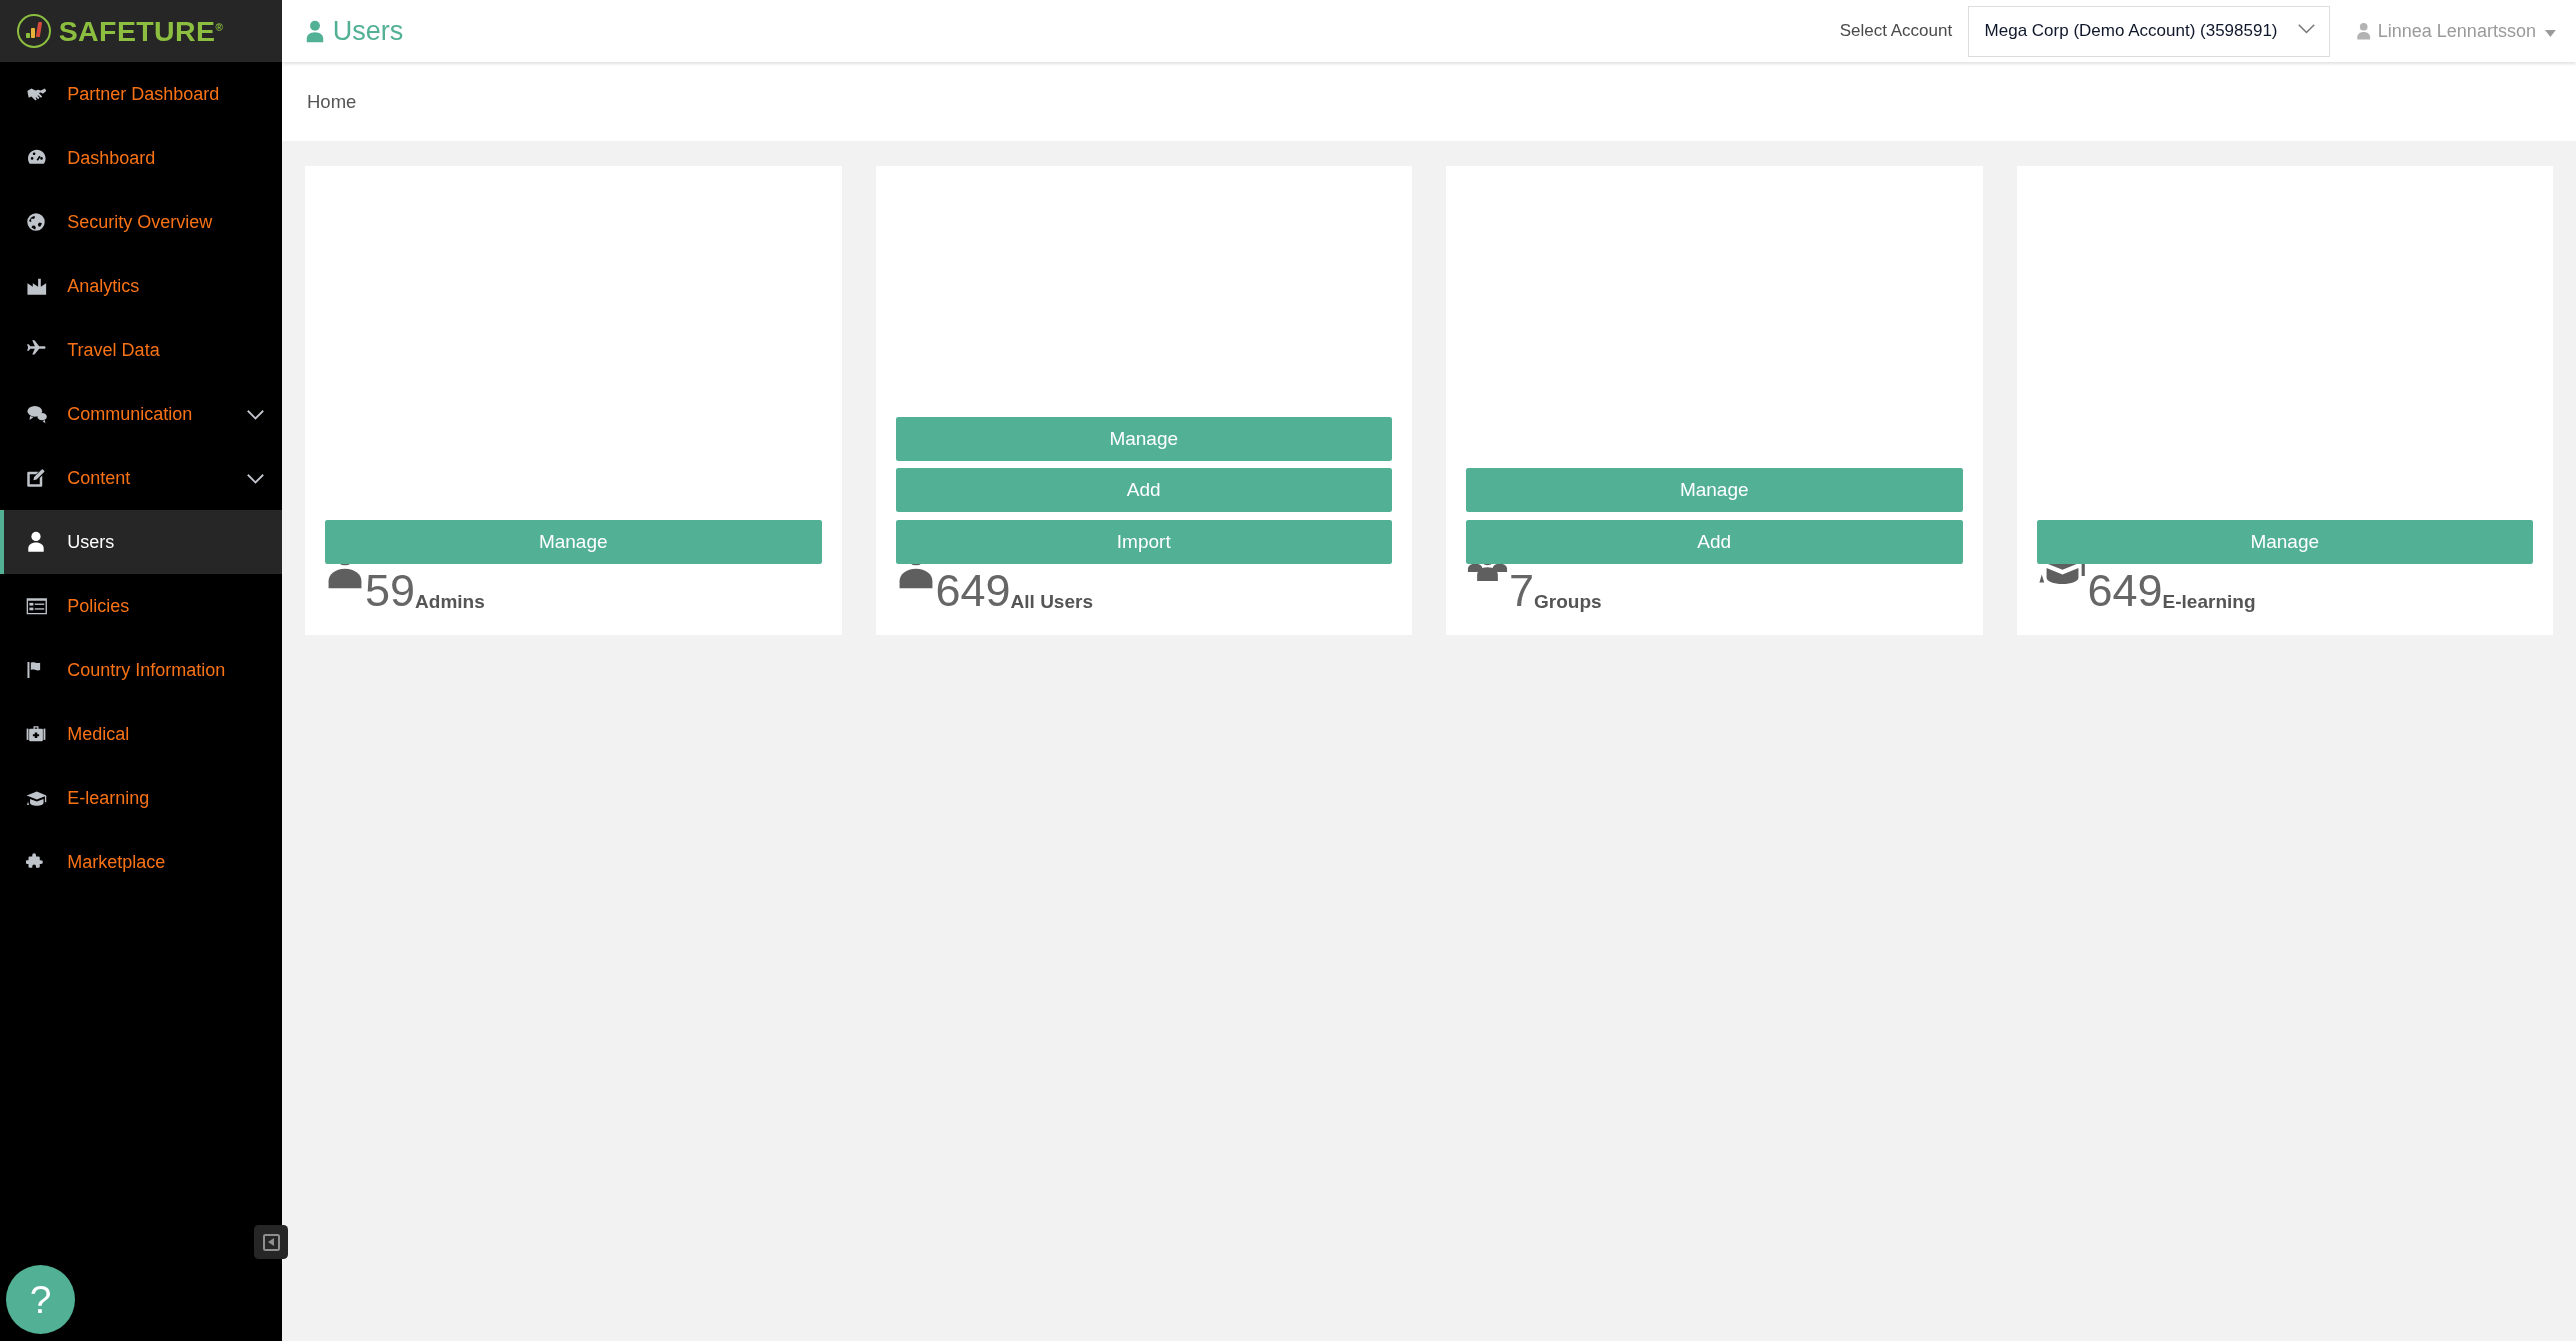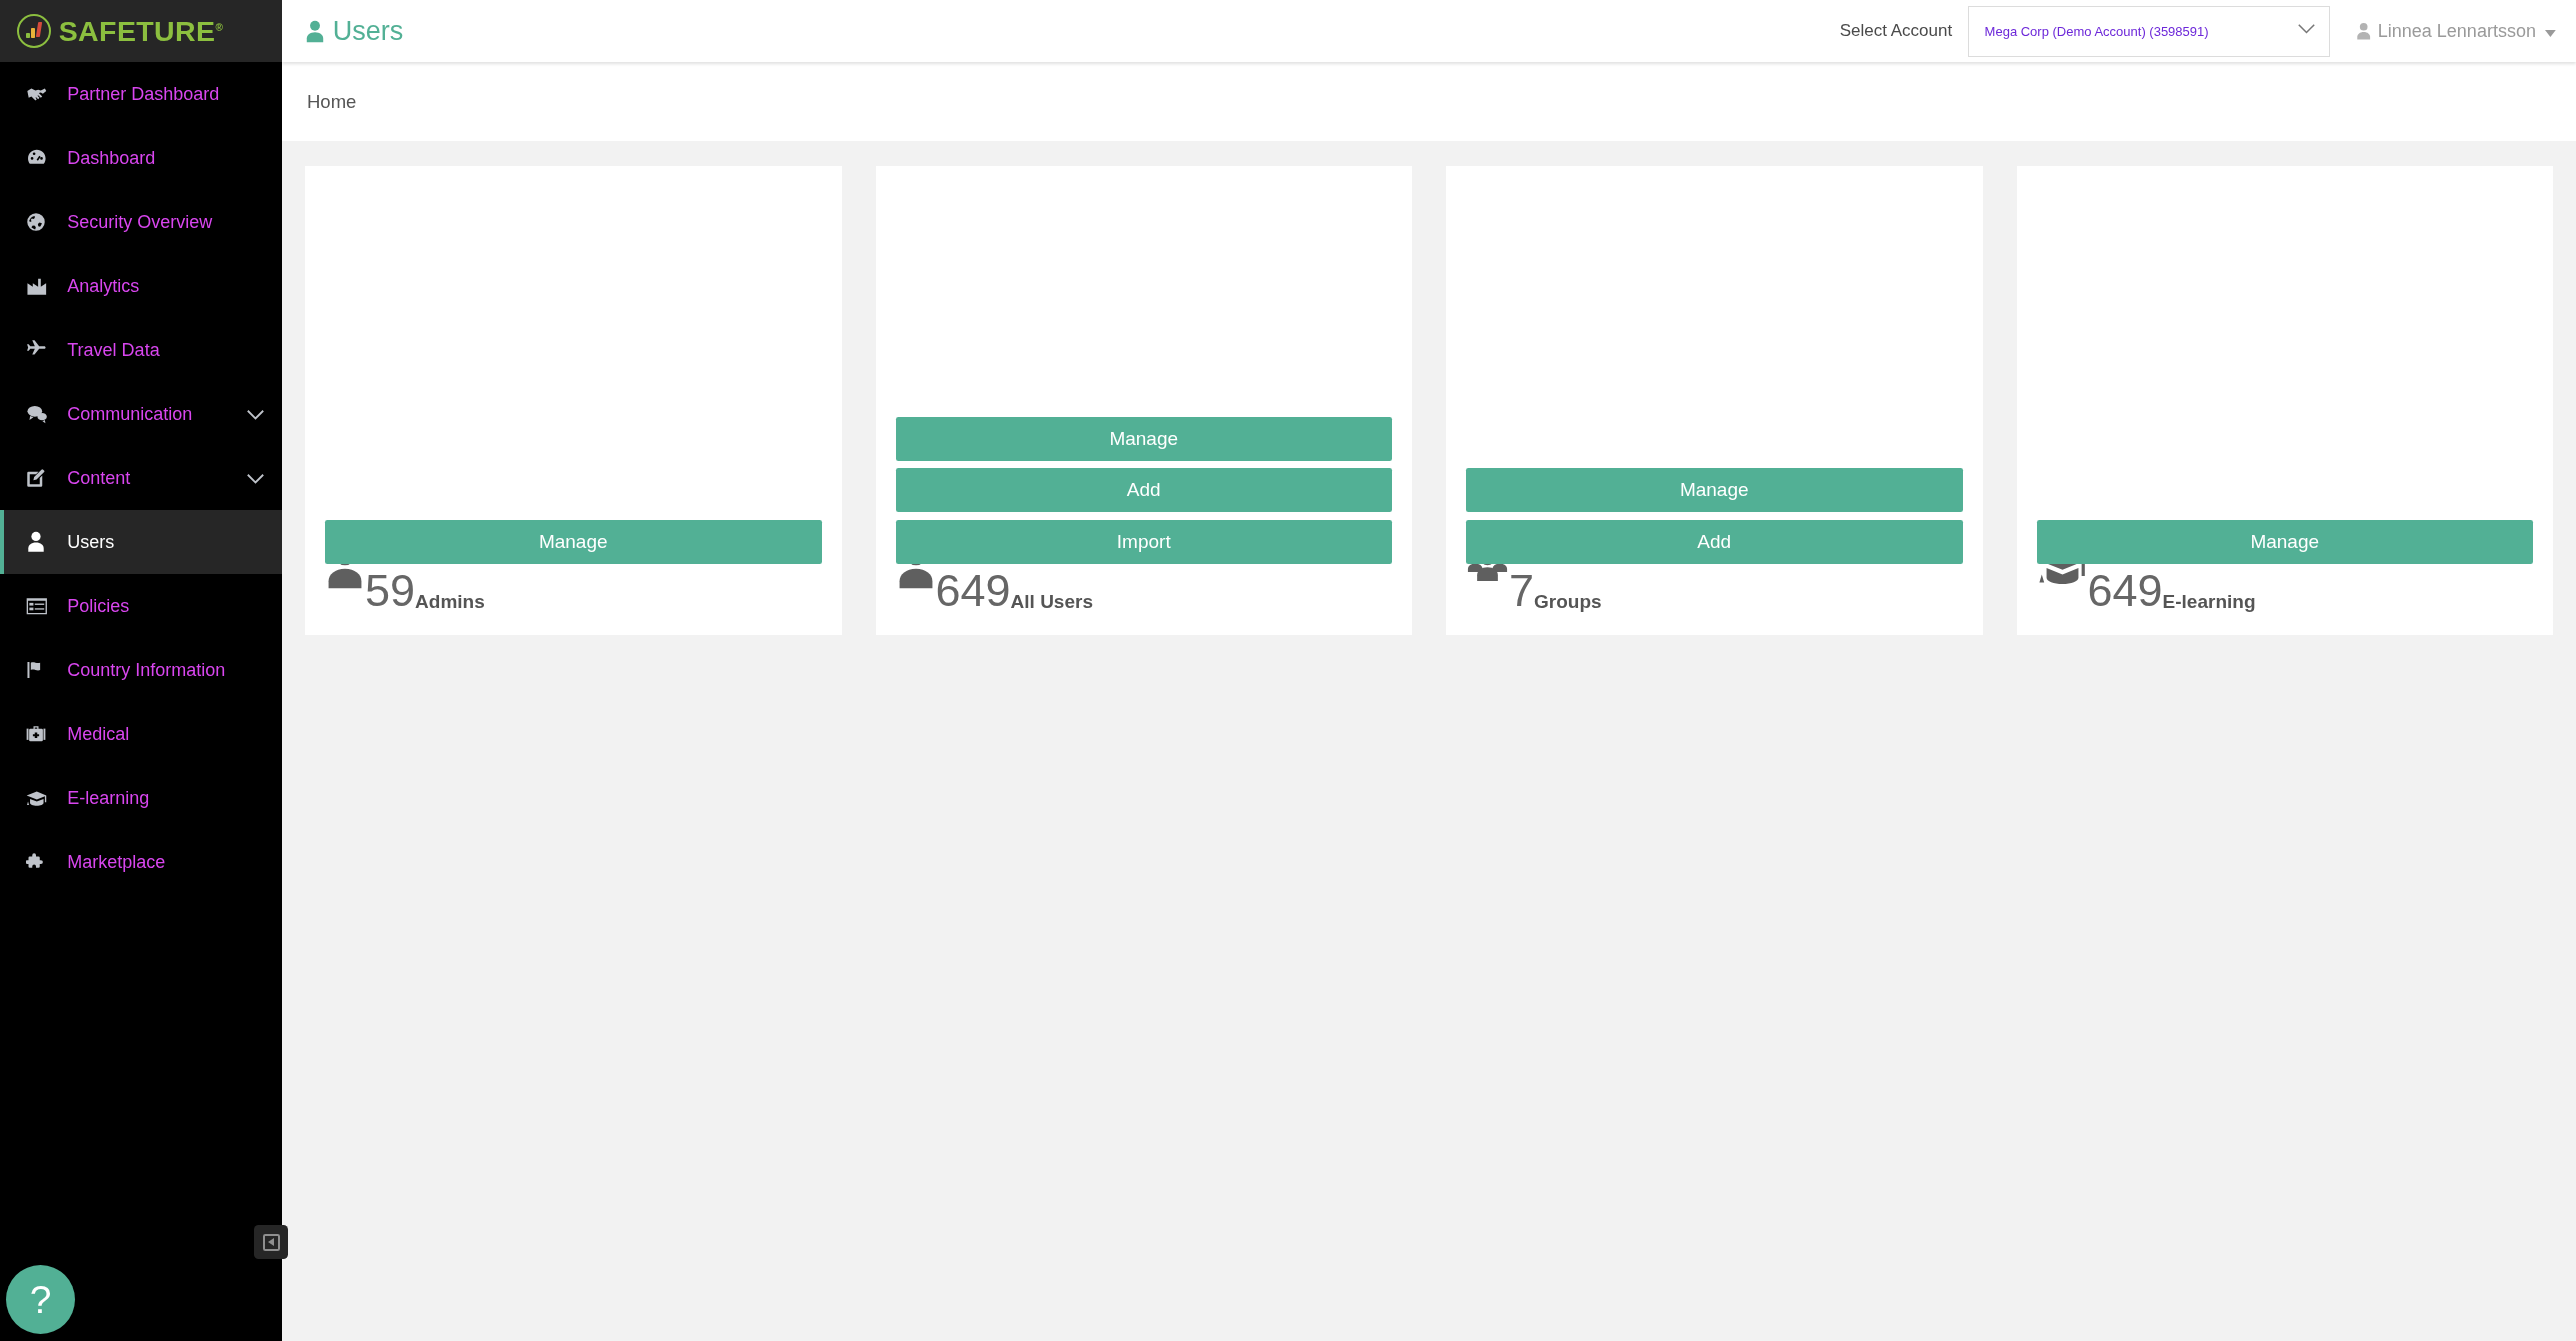--- a/index.html
+++ b/index.html
@@ -35,21 +35,21 @@
   .logo-text {
     color: #8CBF3F; font-size: 28.5px; font-weight: bold;
     letter-spacing: 0.4px; position: relative;
   }
   .logo-reg { font-size: 10px; vertical-align: super; }
 
   .nav-list { padding-top: 0; }
   .nav-item {
     display: flex; align-items: center;
     height: 64px; padding-left: 21.6px; padding-right: 18.5px;
-    color: #d946ef; font-size: 18px;
+    color: #f97316; font-size: 18px;
     border-left: 4.6px solid transparent;
     cursor: pointer; position: relative;
   }
   .nav-item .nav-icon {
     width: 34px; flex: 0 0 34px; display: flex;
     align-items: center; justify-content: flex-start;
   }
   .nav-item .nav-icon svg { fill: #BFC3CA; }
   .nav-item .nav-label { margin-left: 7.7px; white-space: nowrap; }
   .nav-item.active {
@@ -111,21 +111,21 @@
   #select-account-label {
     font-size: 17px; font-weight: normal; color: #4a4a4a;
     margin-right: 16px; white-space: nowrap;
   }
   #account-select {
     width: 362px; height: 51px;
     border: 0.8px solid #dcdcdc; background: #fff;
     display: flex; align-items: center; justify-content: space-between;
     padding: 0 14px 0 15.4px; cursor: pointer;
   }
-  #account-select .acc-text { font-size: 13px; color: #6d28d9; white-space: nowrap; }
+  #account-select .acc-text { font-size: 17px; color: #0f172a; white-space: nowrap; }
   #account-select .chev { margin-left: 7.7px; }
   #account-select .chev svg { fill: #777; }
 
   #user-menu {
     display: flex; align-items: center; margin-left: 26px;
     color: #9a9a9a; font-size: 18px; cursor: pointer; white-space: nowrap;
   }
   #user-menu .um-icon { margin-right: 6.2px; display: flex; }
   #user-menu .um-icon svg { fill: #b3b3b3; }
   #user-menu .um-caret { margin-left: 9.3px; }

